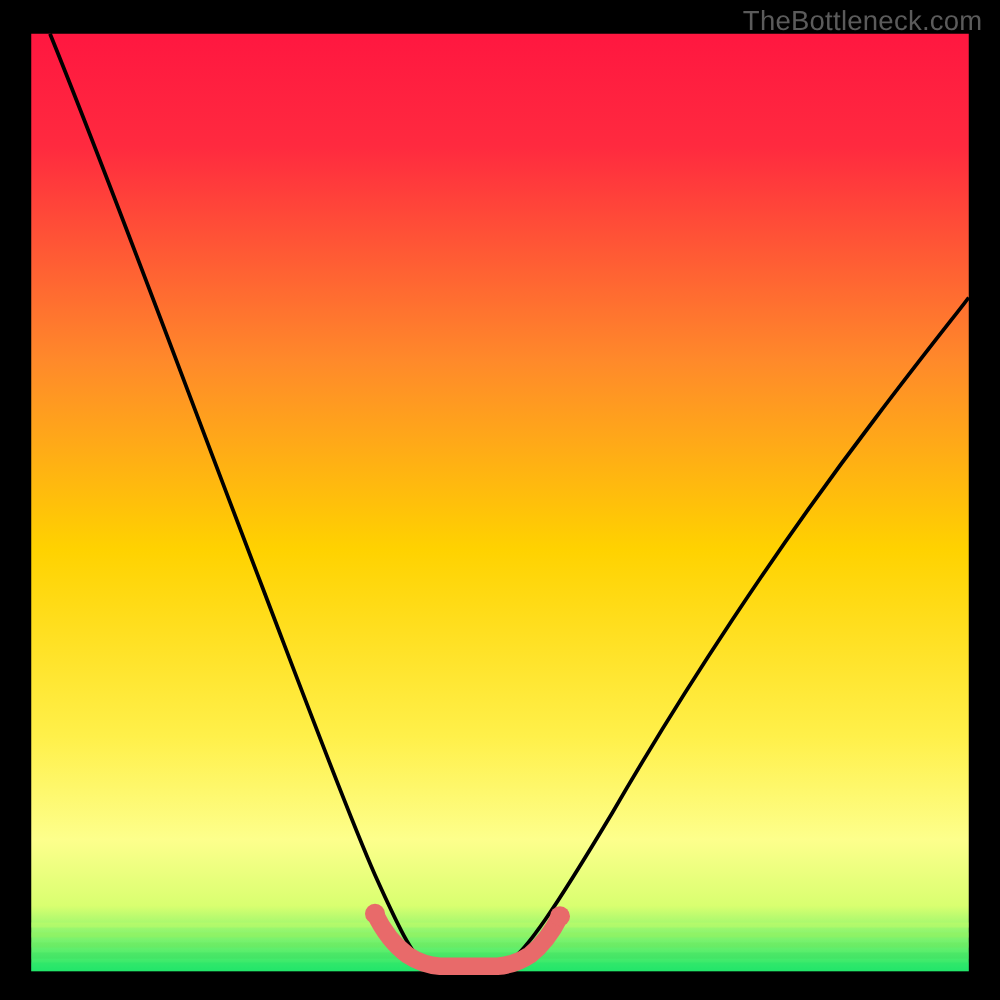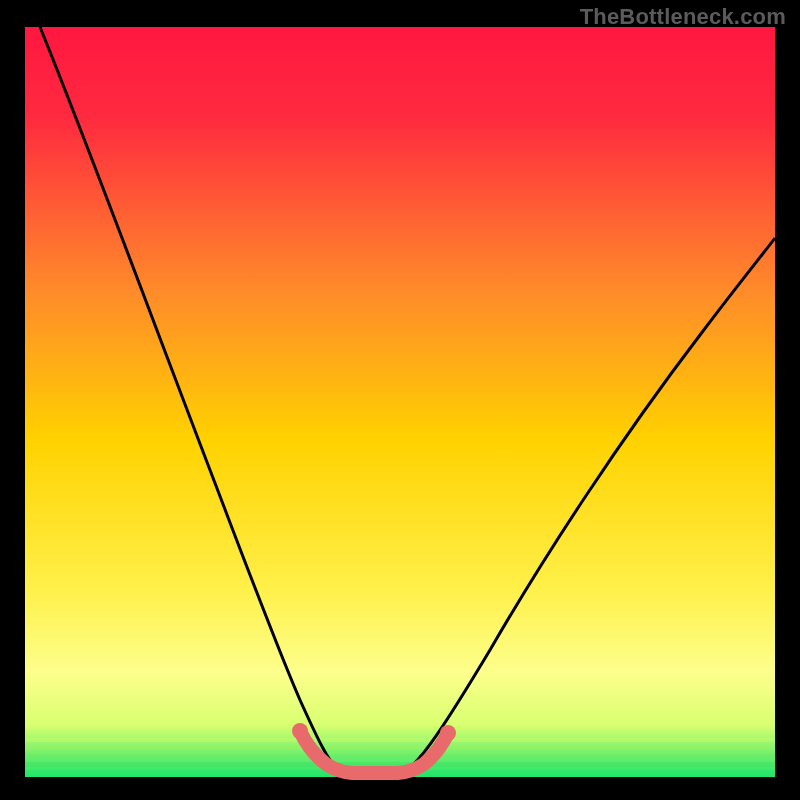--- a/index.html
+++ b/index.html
@@ -16,21 +16,21 @@
     width: 800px;
     height: 800px;
     background: #000;
   }
   .watermark {
     position: absolute;
     top: 4px;
     right: 14px;
     color: #5b5b5b;
     font-size: 22px;
-    font-weight: 700;
+    font-weight: 400;
     letter-spacing: 0.2px;
     z-index: 10;
     user-select: none;
   }
   svg.plot {
     position: absolute;
     top: 0;
     left: 0;
   }
 </style>

